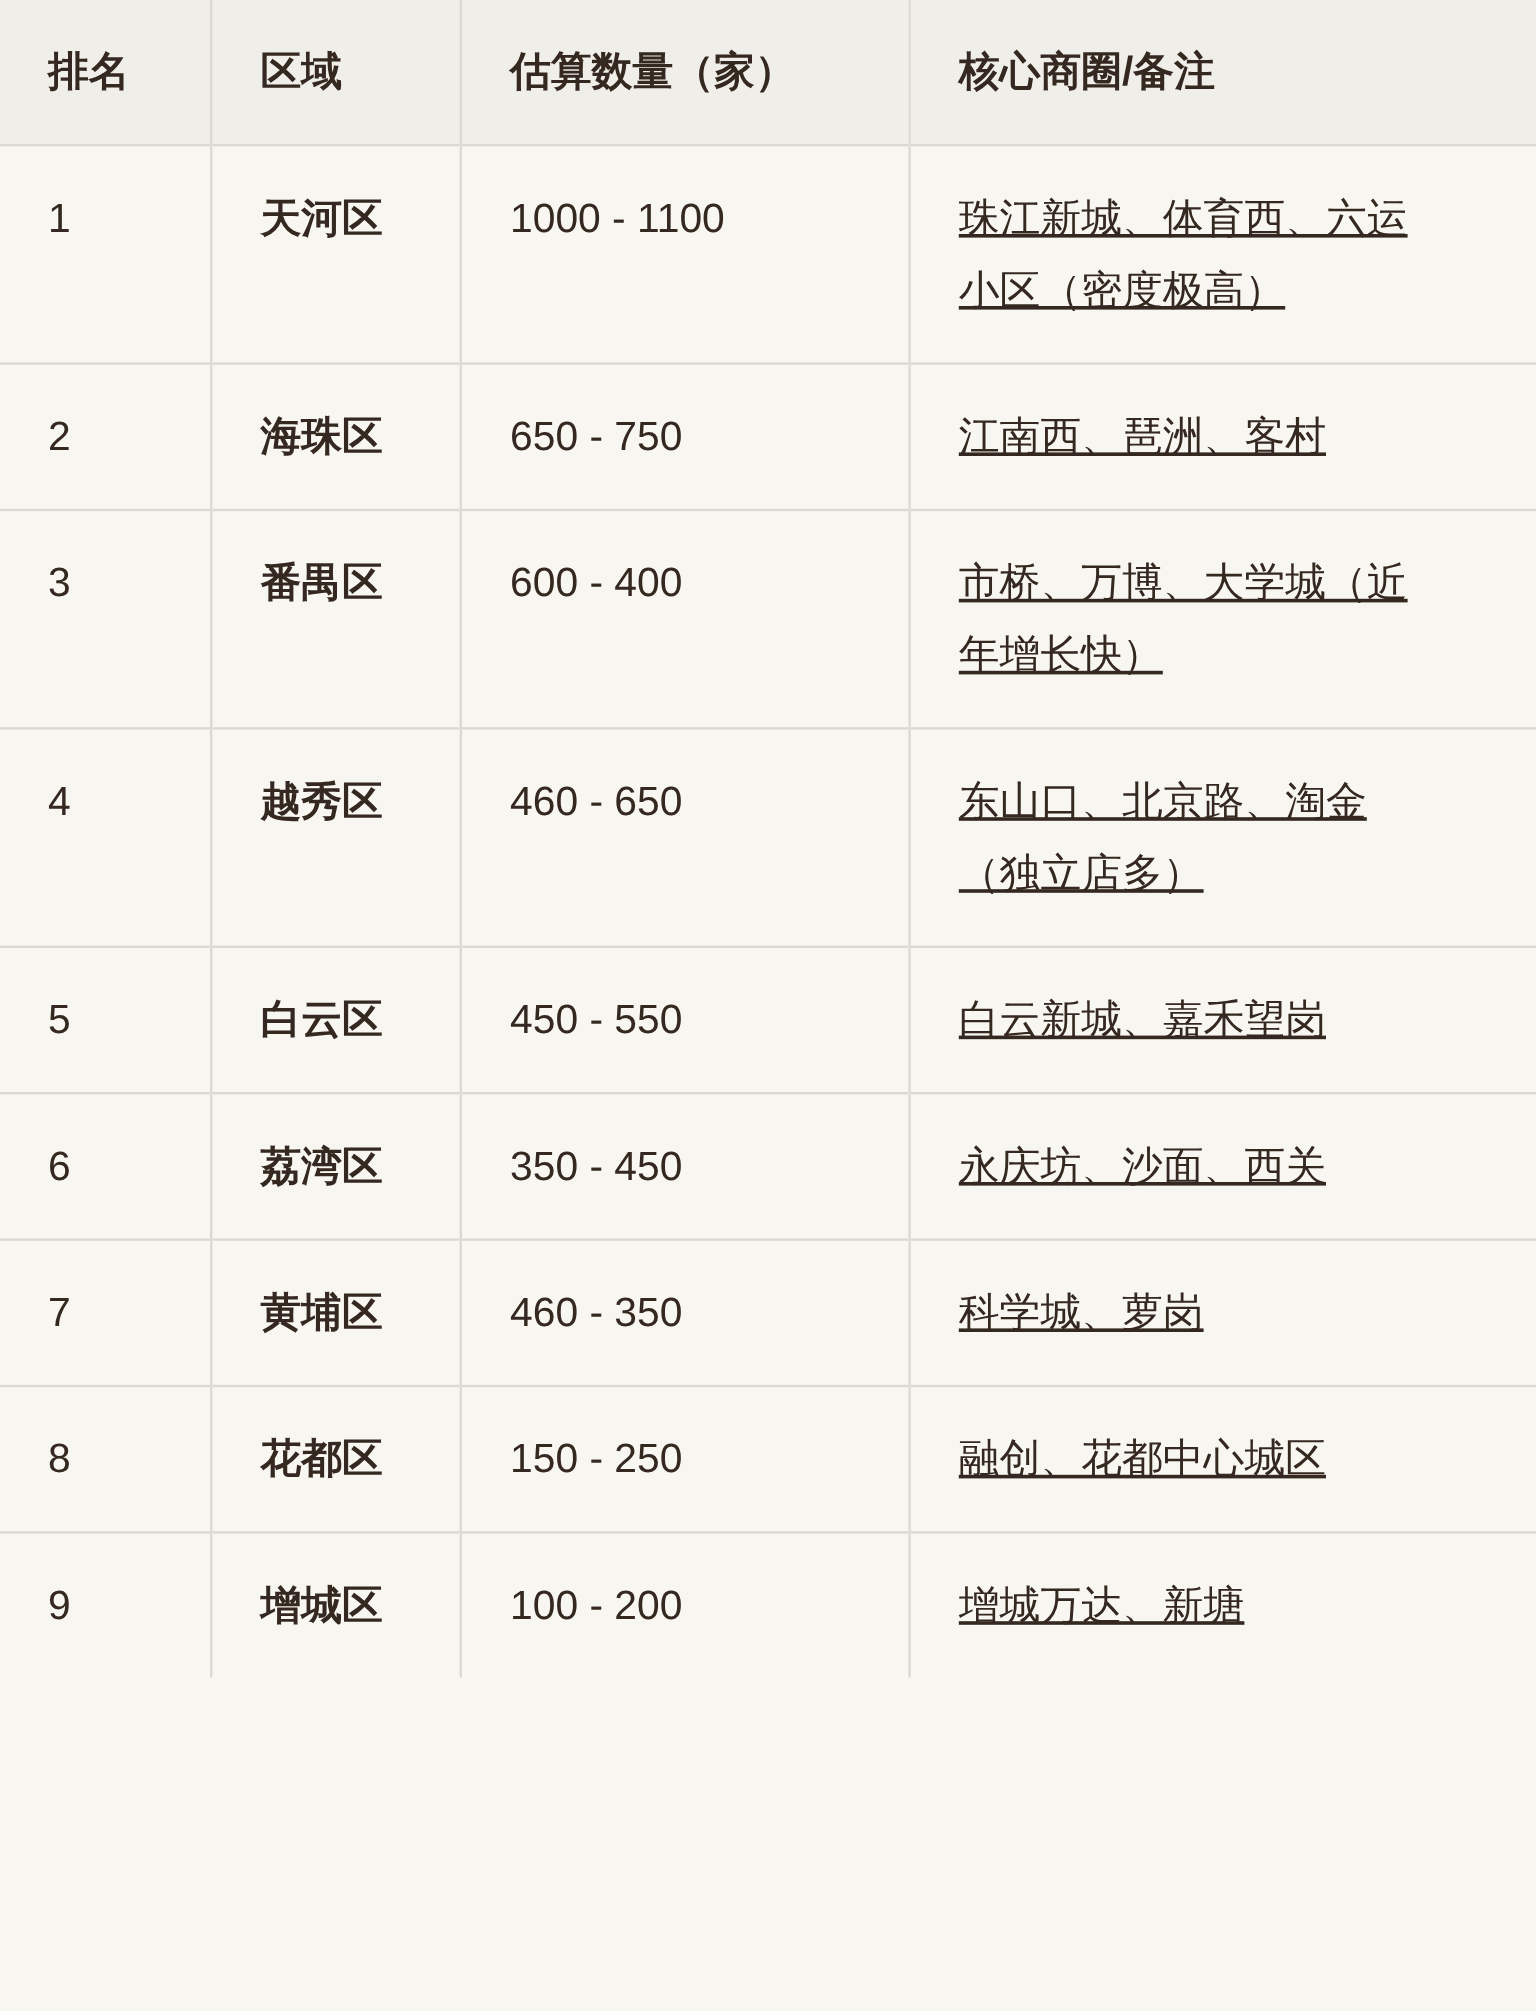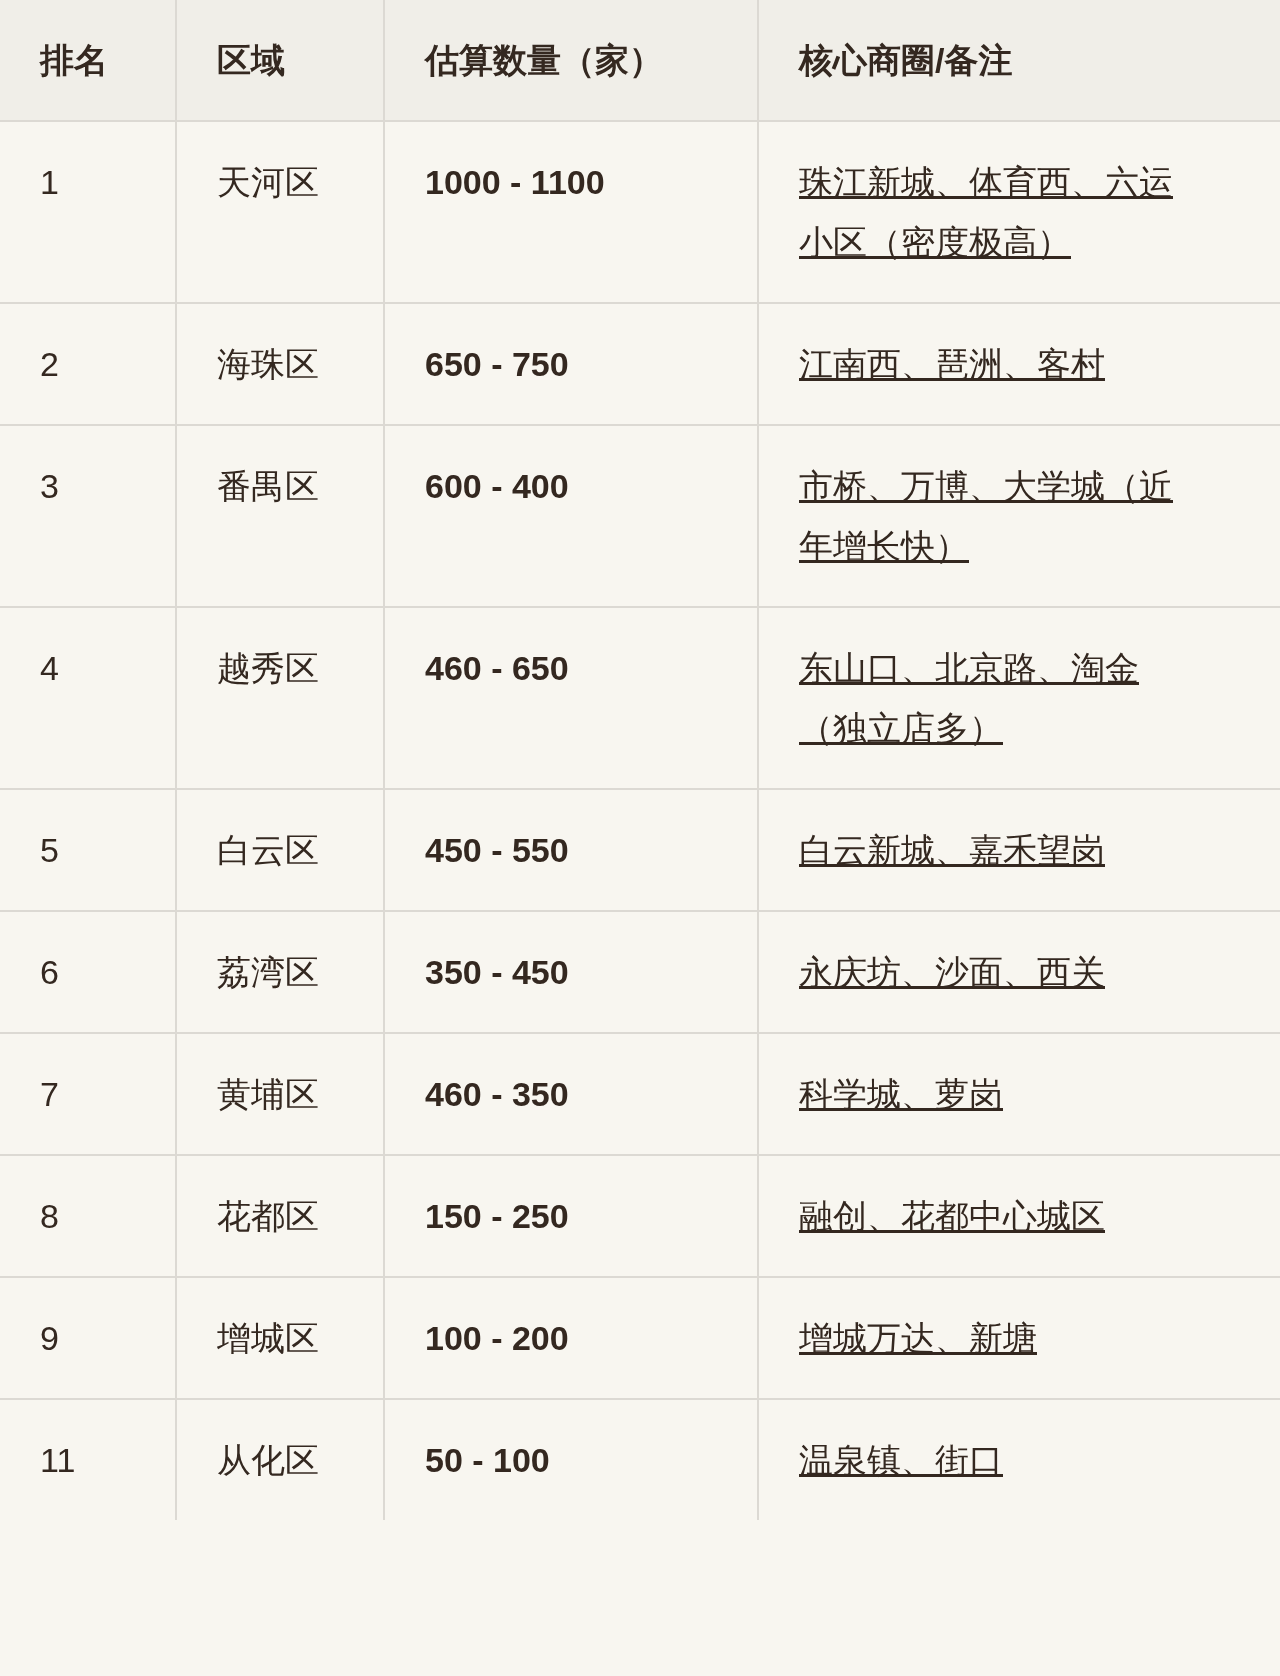--- a/index.html
+++ b/index.html
@@ -37,22 +37,22 @@
     border-right: none;
   }
   thead th {
     background: #f0eee8;
     font-weight: 700;
   }
   tbody tr {
     border-top: 2px solid #dcd9d3;
   }
   td.cell-rank   { font-weight: 400; }
-  td.cell-district { font-weight: 400; margin-top: 33px; }
-  td.cell-count  { font-weight: 700; }
+  td.cell-district { font-weight: 700; margin-top: 33px; }
+  td.cell-count  { font-weight: 400; }
   td.cell-remark { font-weight: 400; white-space: pre-line; text-decoration: underline; }
 </style>
 </head>
 <body>
 
 <table class="district-table">
   <colgroup>
     <col class="c-rank">
     <col class="c-district">
     <col class="c-count">
@@ -117,20 +117,14 @@
       <td class="cell-district">花都区</td>
       <td class="cell-count">150 - 250</td>
       <td class="cell-remark">融创、花都中心城区</td>
     </tr>
     <tr>
       <td class="cell-rank">9</td>
       <td class="cell-district">增城区</td>
       <td class="cell-count">100 - 200</td>
       <td class="cell-remark">增城万达、新塘</td>
     </tr>
-    <tr>
-      <td class="cell-rank">11</td>
-      <td class="cell-district">从化区</td>
-      <td class="cell-count">50 - 100</td>
-      <td class="cell-remark">温泉镇、街口</td>
-    </tr>
   </tbody>
 </table>
 
 </body></html>

